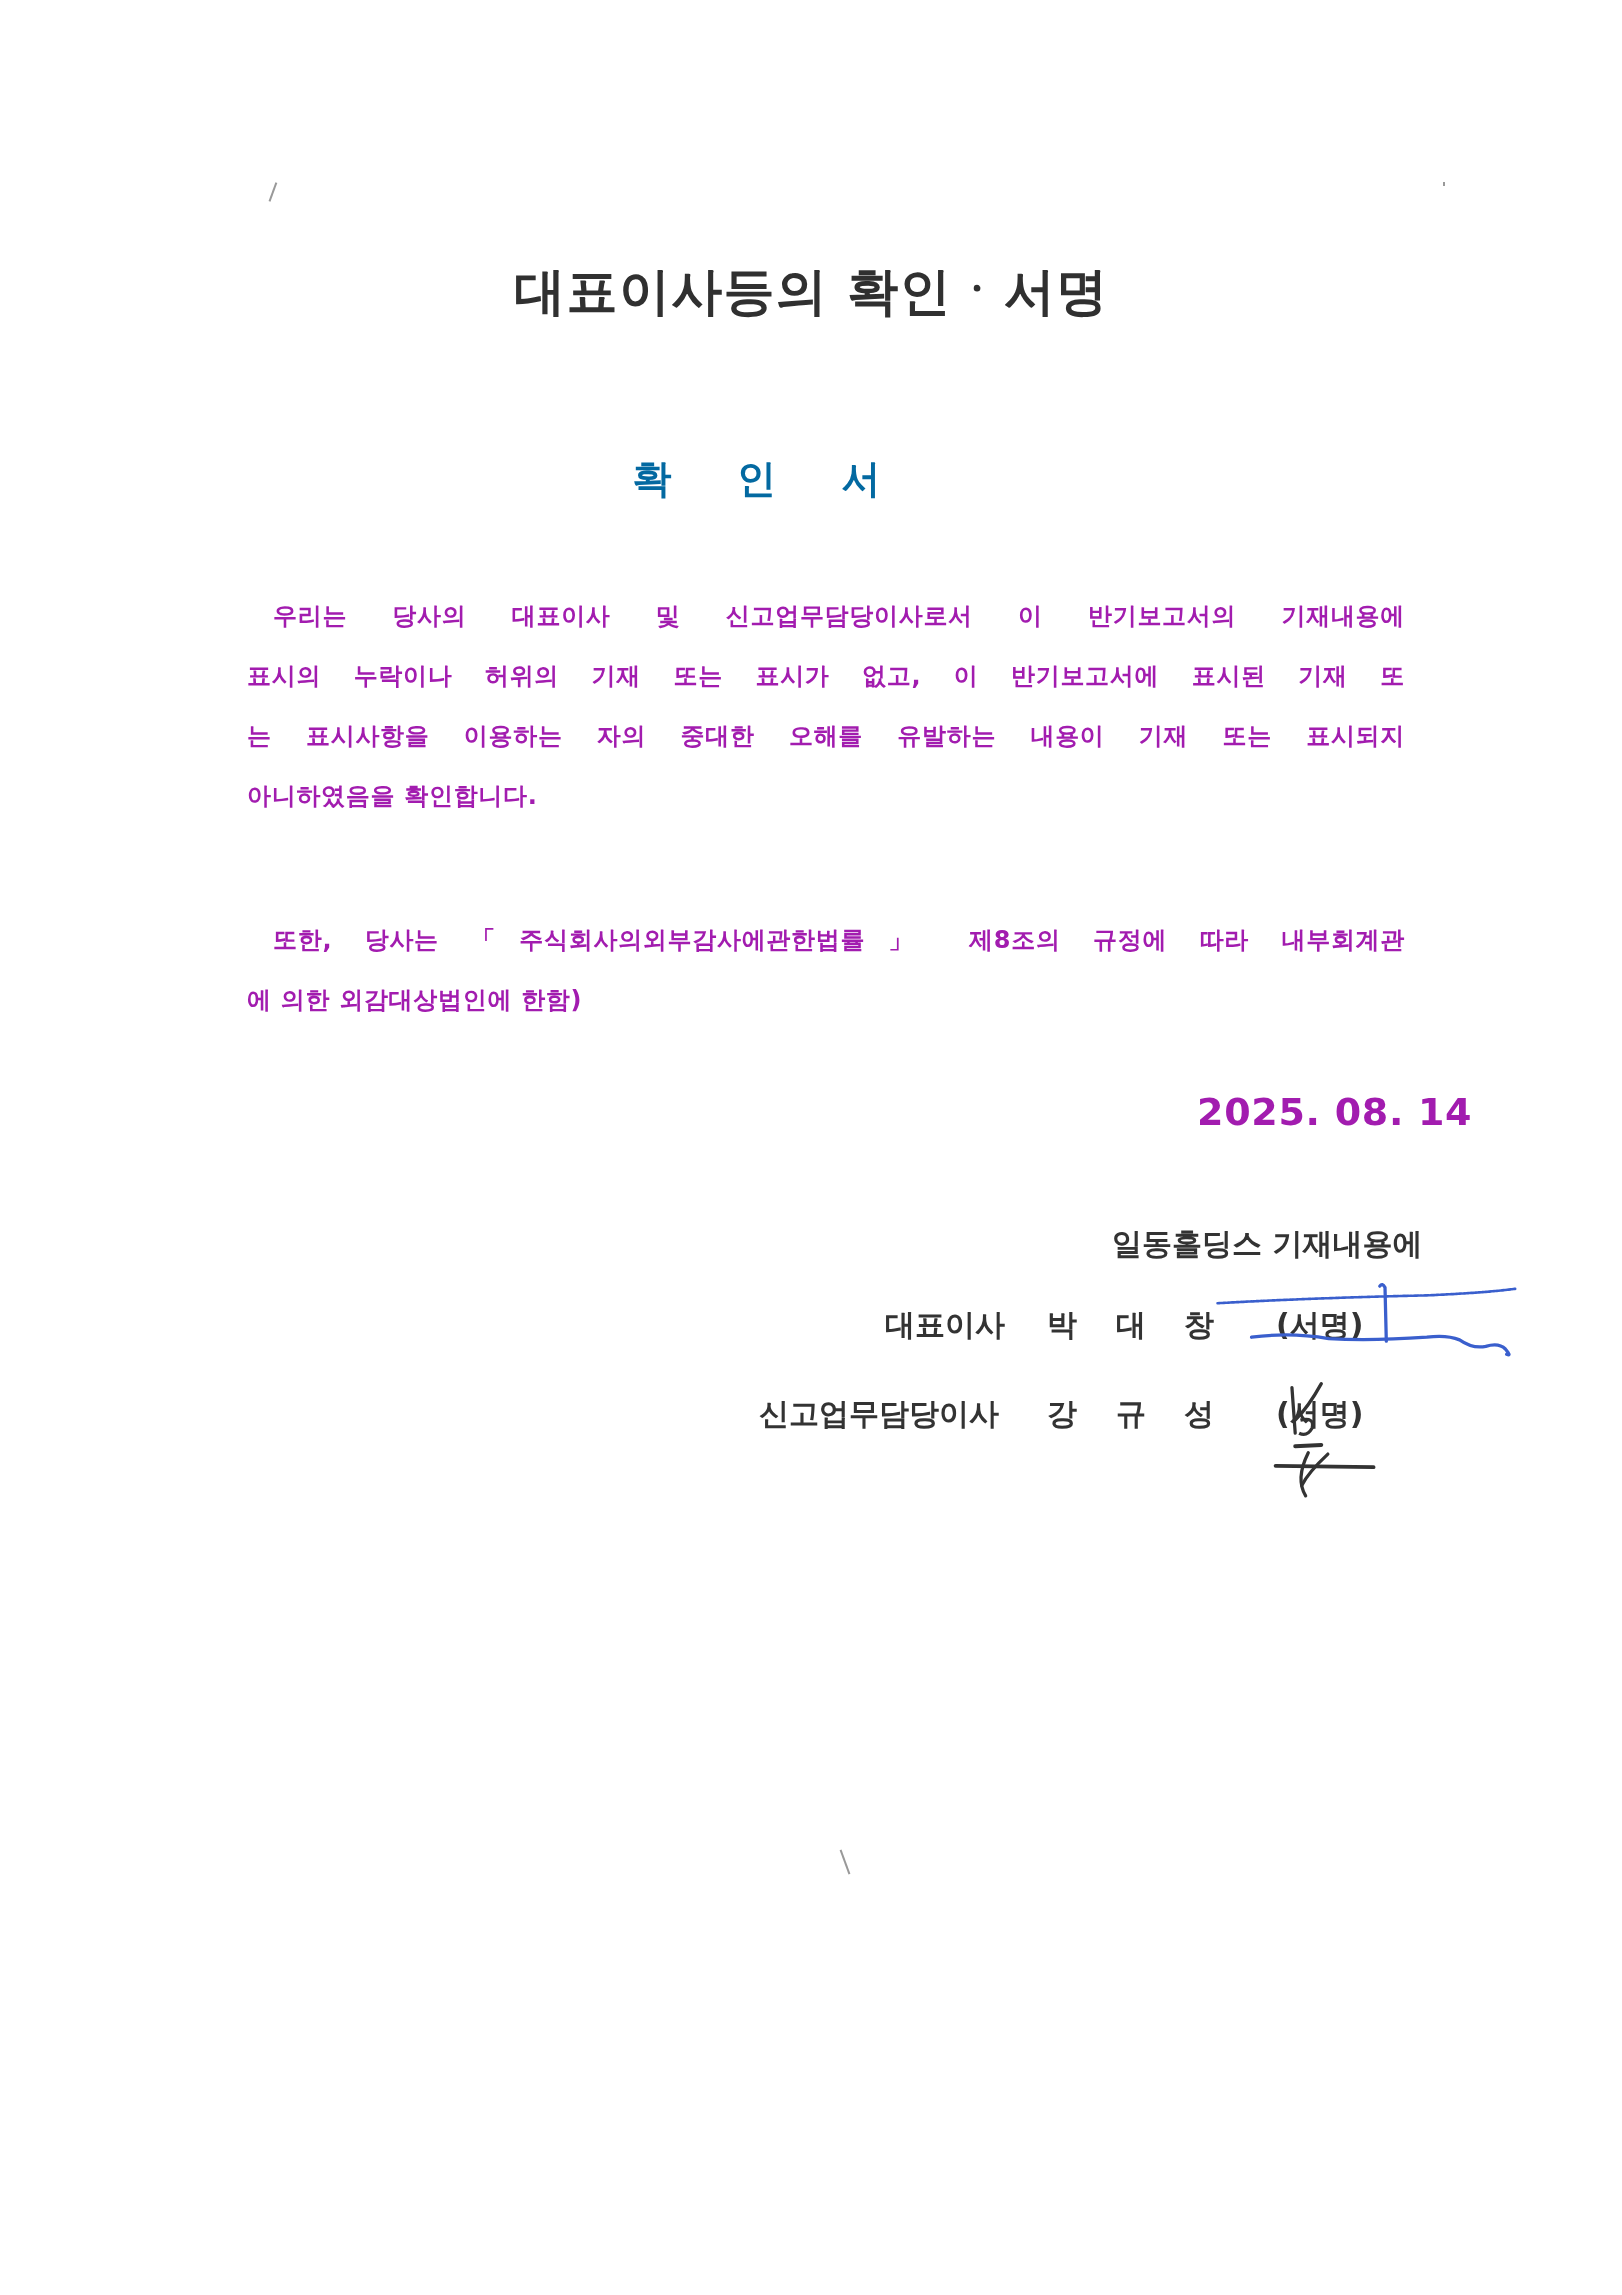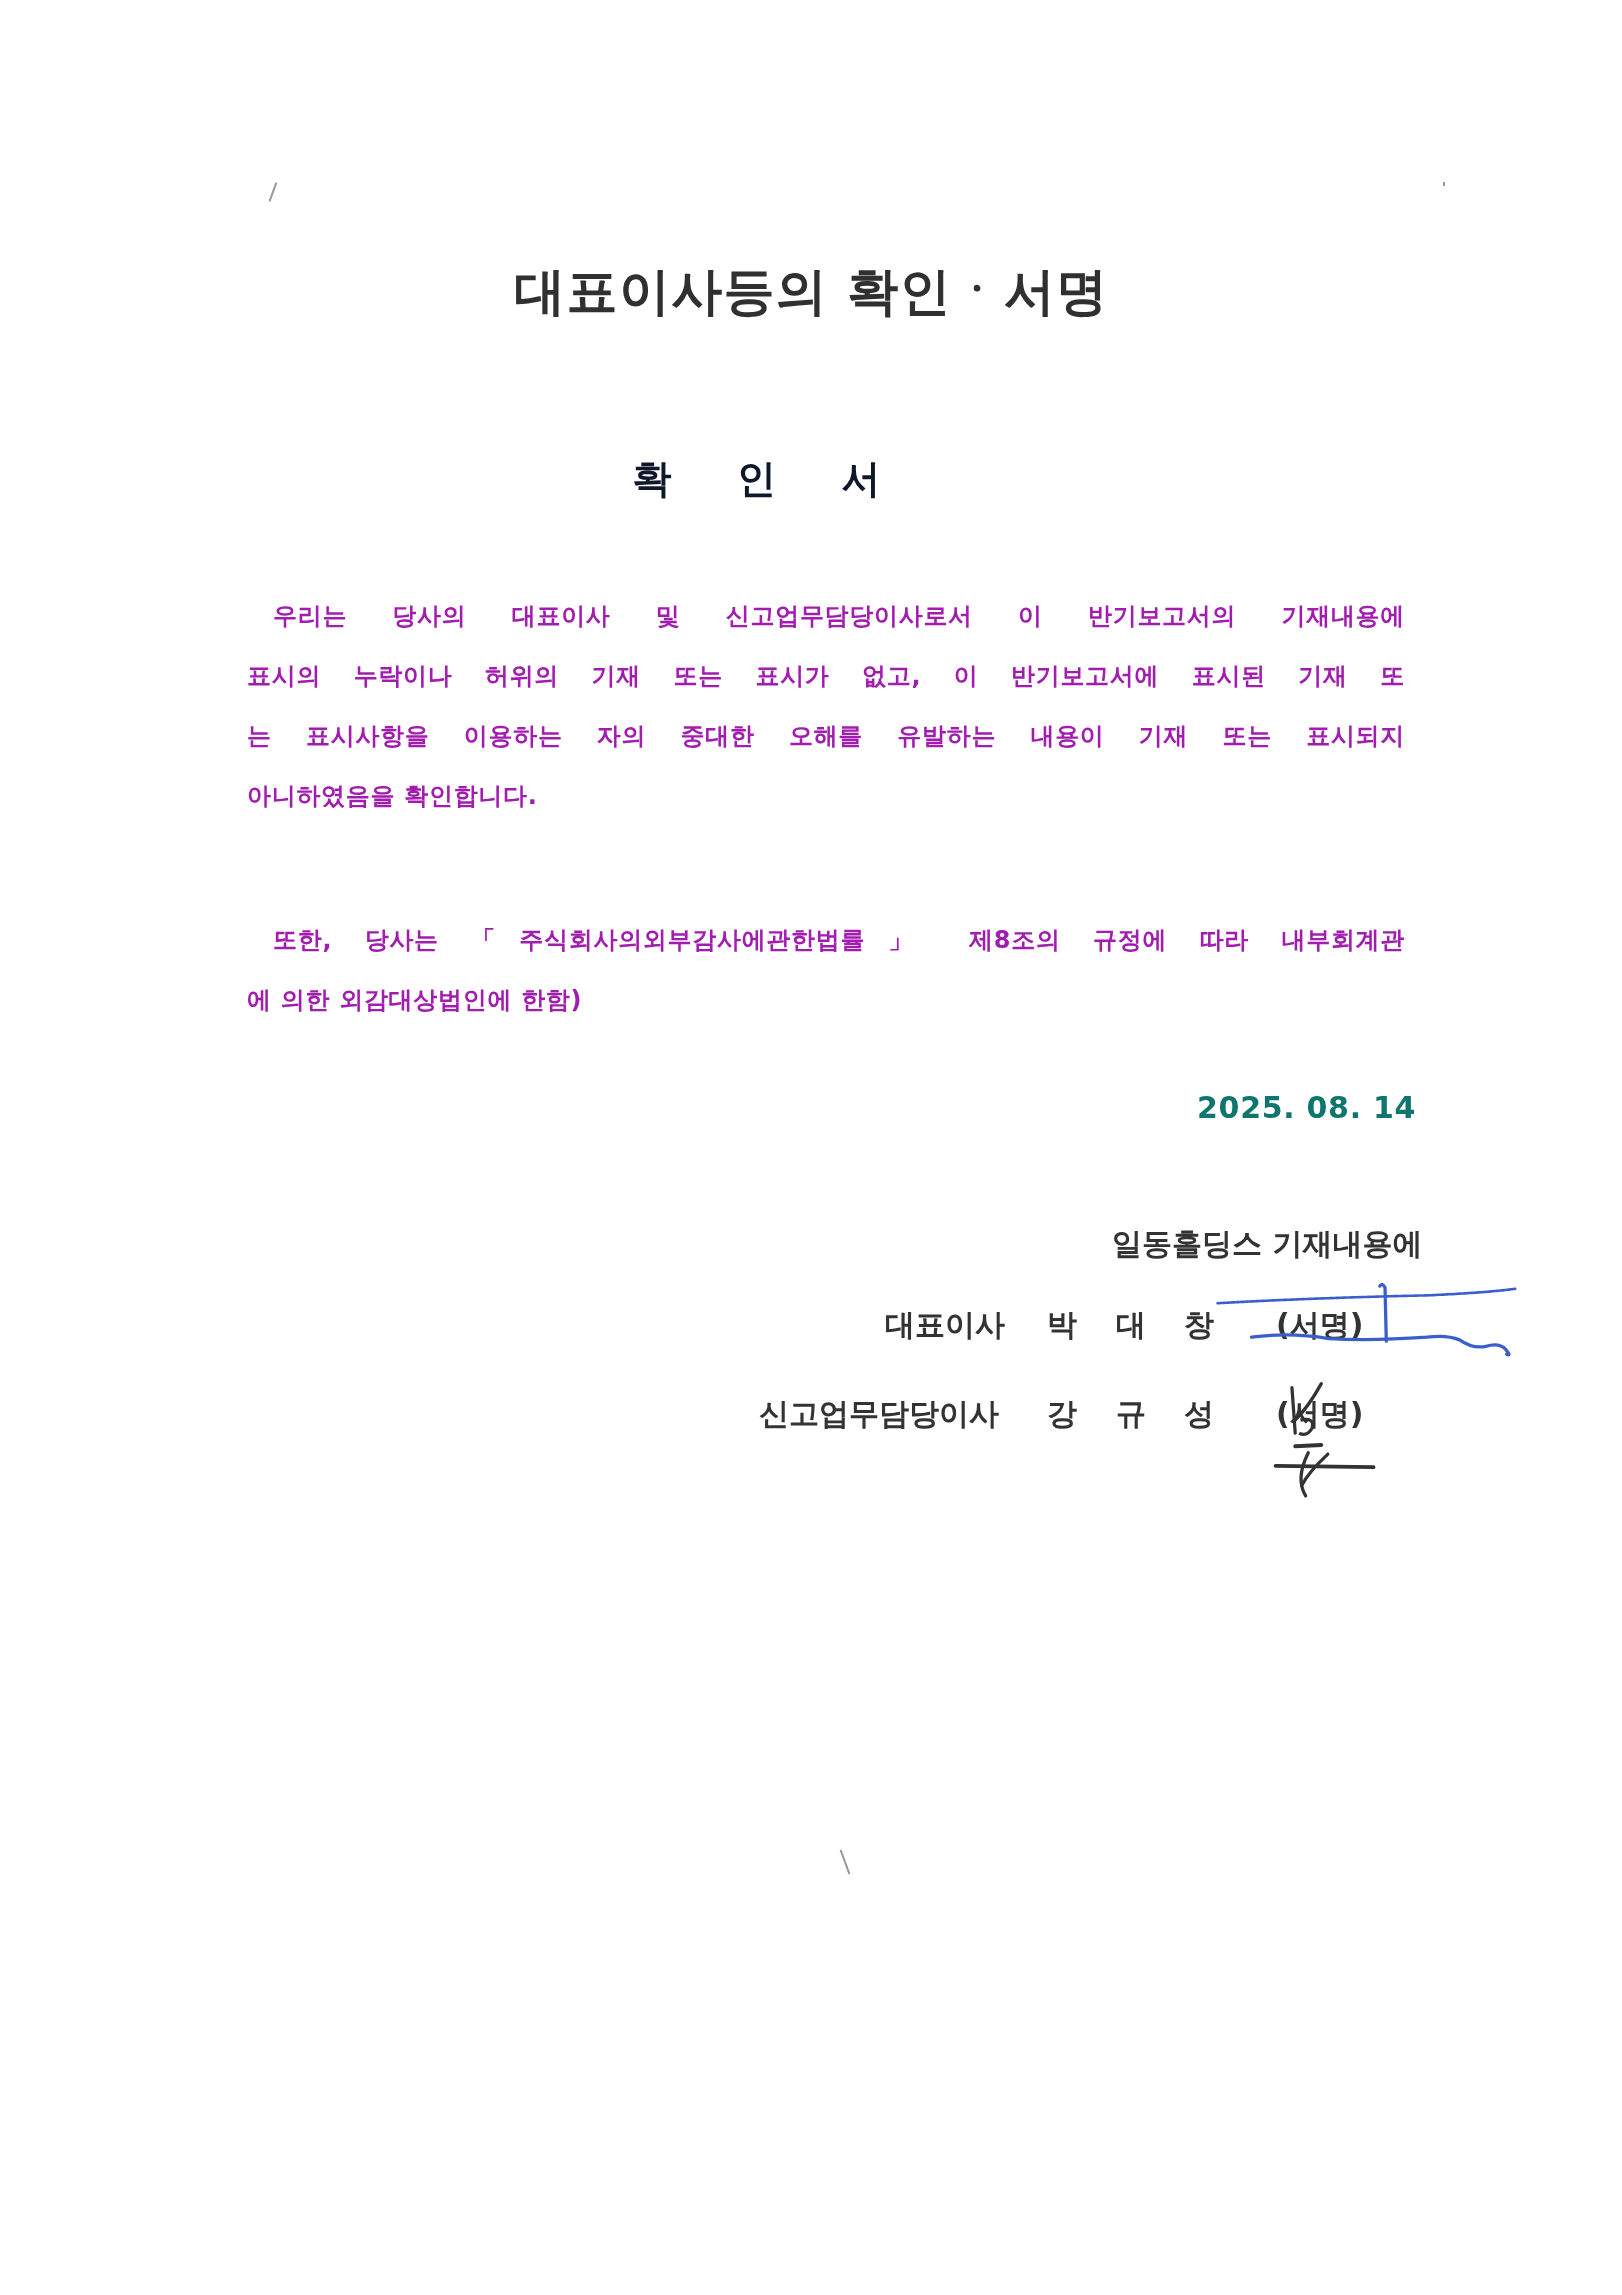--- a/index.html
+++ b/index.html
@@ -8,36 +8,36 @@
       font-family: "DejaVu Sans", "Liberation Sans", sans-serif;
       color: #333333;
     }
     .page { position: absolute; left: 0; top: 0; width: 1623px; height: 2295px; font-weight: bold; }
     .title {
       position: absolute; left: 0; width: 1623px; top: 258px;
       text-align: center; font-size: 51px; letter-spacing: 1.3px; color: #303030;
     }
     .subtitle {
       position: absolute; left: 0; width: 1513px; top: 452px;
-      text-align: center; font-size: 39px; color: #0f172a;
+      text-align: center; font-size: 39px; color: #0369a1;
       word-spacing: 52px;
     }
     .para {
       position: absolute; left: 247px; width: 1158px;
       font-size: 24px; line-height: 60px; text-align: justify;
       color: #a21caf; letter-spacing: 0.7px;
     }
     .para .line { display: block; white-space: nowrap; text-align-last: justify; }
     .para .line.last { text-align-last: left; }
     .para1 { top: 586px; }
     .para2 { top: 910px; }
     .indent { padding-left: 26px; }
     .date {
       position: absolute; left: 1197px; top: 1090px;
-      font-size: 30px; color: #0f766e; letter-spacing: 0.7px;
+      font-size: 38px; color: #a21caf; letter-spacing: 0.7px;
     }
     .company {
       position: absolute; left: 1112px; top: 1224px;
       font-size: 30px; color: #333;
     }
     .sig-row {
       position: absolute; font-size: 30px; color: #333; white-space: nowrap;
     }
     .sig-row span { position: absolute; top: 0; }
     .row1 { top: 1305px; left: 0; width: 1623px; }

